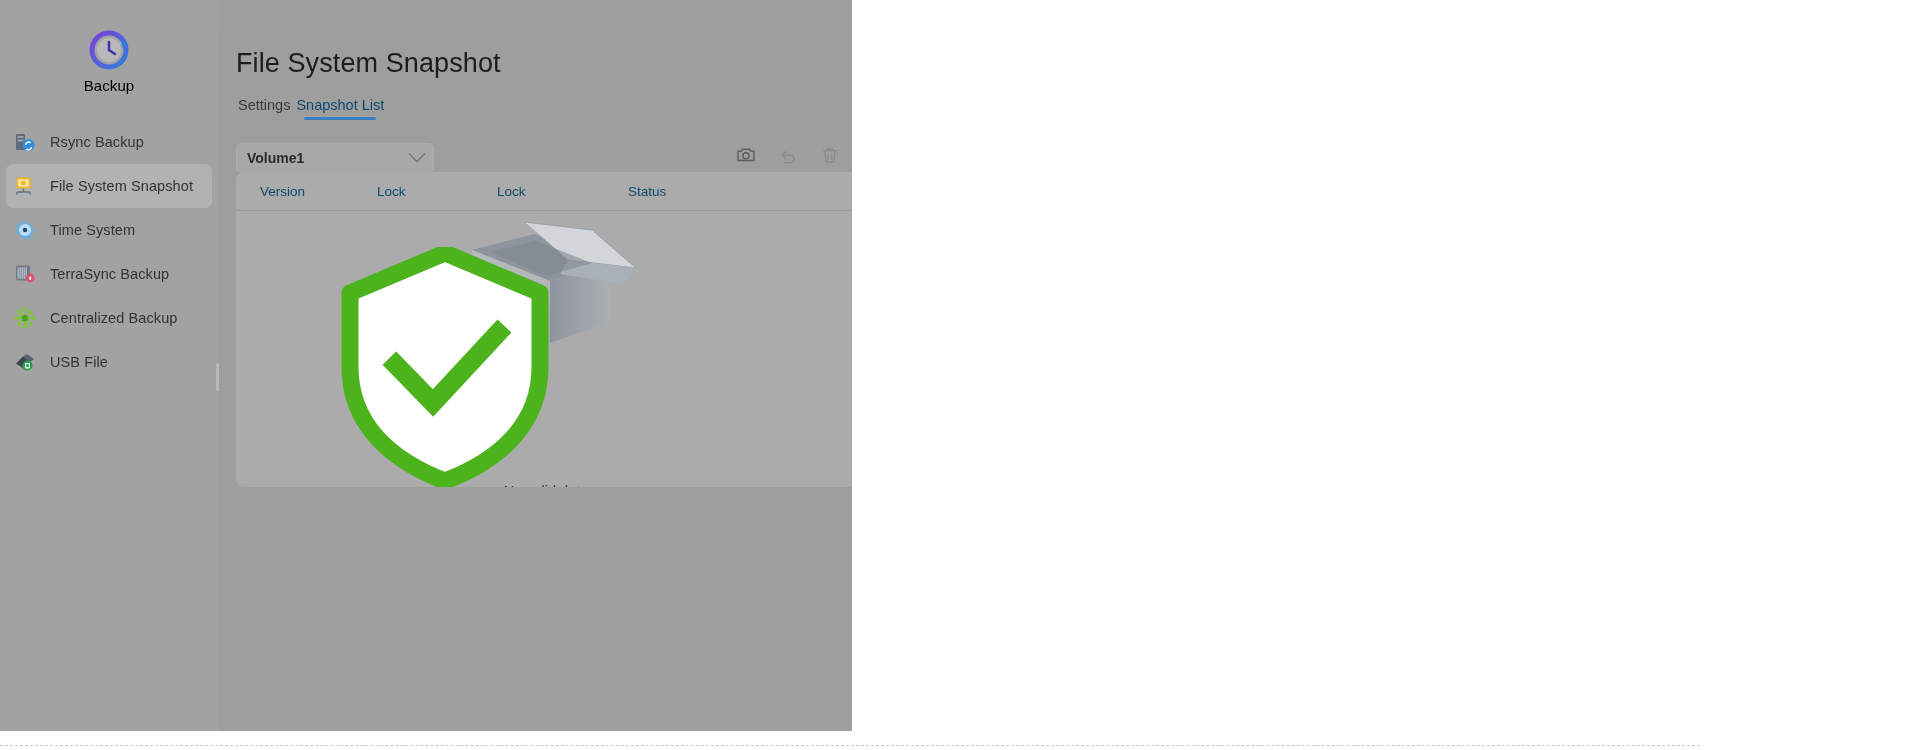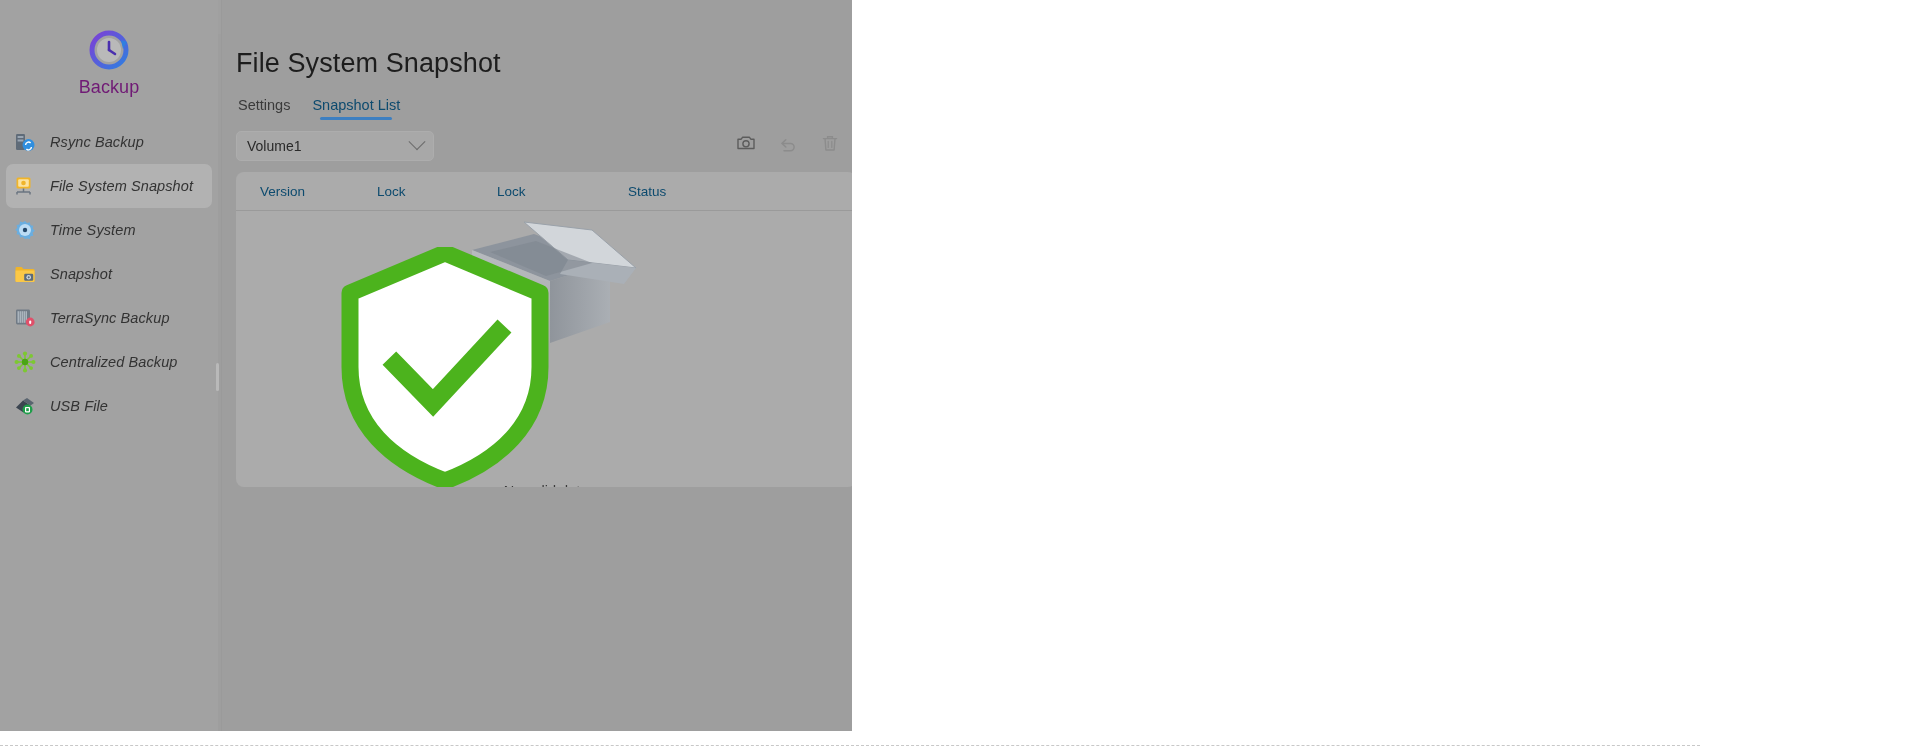--- a/index.html
+++ b/index.html
@@ -60,41 +60,40 @@
     text-align: center;
   }
   #brand-icon {
     width: 44px;
     height: 44px;
     margin: 0 auto;
     display: block;
   }
   #brand-label {
     margin-top: 5px;
-    font-size: 18px;
-    color: #701a75;
+    font-size: 15px;
+    color: #000000;
     letter-spacing: .1px;
   }
 
   #nav-list {
     position: absolute;
     left: 0;
     top: 120px;
     width: 218px;
   }
   .nav-item {
     position: relative;
     height: 44px;
     display: flex;
     align-items: center;
     margin: 0 6px 0 6px;
     padding-left: 8px;
     border-radius: 7px;
     cursor: pointer;
-    font-style: italic;
   }
   .nav-item.active {
     background: #b2b2b2;
   }
   .nav-icon {
     width: 22px;
     height: 22px;
     flex: 0 0 22px;
     margin-right: 14px;
     position: relative;
@@ -142,21 +141,21 @@
     color: #1d1d1d;
     letter-spacing: .1px;
   }
 
   #tabs {
     position: absolute;
     left: 16px;
     top: 97px;
     display: flex;
     align-items: flex-end;
-    gap: 22px;
+    gap: 6px;
   }
   .tab {
     position: relative;
     font-size: 14.5px;
     color: #3a3a3a;
     padding-bottom: 7px;
     cursor: pointer;
     white-space: nowrap;
   }
   .tab.active {
@@ -170,23 +169,24 @@
     bottom: 0;
     height: 3px;
     background: #3d7fc1;
     border-radius: 2px;
   }
 
   
   #toolbar-row {
     position: absolute;
     left: 14px;
-    top: 131px;
+    top: 143px;
     width: 604px;
     height: 34px;
+    font-weight: bold;
   }
   #volume-select {
     position: absolute;
     left: 0;
     top: 0;
     width: 198px;
     height: 30px;
     background: #a8a8a8;
     border: 1px solid #adadad;
     border-radius: 5px;
@@ -364,32 +364,20 @@
           <svg viewBox="0 0 22 22" width="22" height="22">
             <path d="M11 1.5l2.2 2.2 3-.7.6 3 3 .6-.7 3 2.2 2.2-2.2 2.2.7 3-3 .6-.6 3-3-.7L11 20.5 8.8 18.3l-3 .7-.6-3-3-.6.7-3L0.7 11l2.2-2.2-.7-3 3-.6.6-3 3 .7z" transform="translate(0.5,0.5) scale(0.95)" fill="#6aaee0"></path>
             <circle cx="11" cy="11" r="6" fill="#bcdcf4"></circle>
             <circle cx="11" cy="11" r="2.2" fill="#24486b"></circle>
           </svg>
         </span>
         <span class="nav-label">Time System</span>
       </div>
 
 
-      <div class="nav-item">
-        <span class="nav-icon">
-          <svg viewBox="0 0 22 22" width="22" height="22">
-            <path d="M1.5 5.2a1.2 1.2 0 0 1 1.2-1.2h5l1.8 2h9.8a1.2 1.2 0 0 1 1.2 1.2v10.6a1.2 1.2 0 0 1-1.2 1.2H2.7a1.2 1.2 0 0 1-1.2-1.2z" fill="#f0b429"></path>
-            <path d="M1.5 7.6h19v10.2a1.2 1.2 0 0 1-1.2 1.2H2.7a1.2 1.2 0 0 1-1.2-1.2z" fill="#fbc847"></path>
-            <rect x="10.2" y="10.8" width="9" height="7" rx="1.2" fill="#5d6b7a"></rect>
-            <circle cx="14.7" cy="14.3" r="2.3" fill="#cfd8e0"></circle>
-            <circle cx="14.7" cy="14.3" r="1.1" fill="#5d6b7a"></circle>
-          </svg>
-        </span>
-        <span class="nav-label">Snapshot</span>
-      </div>
 
 
       <div class="nav-item">
         <span class="nav-icon">
           <svg viewBox="0 0 22 22" width="22" height="22">
             <rect x="2" y="2.5" width="14" height="15" rx="1.4" fill="#707a85"></rect>
             <g fill="#b9c2cb">
               <rect x="3.6" y="4.2" width="1.2" height="11.6"></rect>
               <rect x="5.6" y="4.2" width="1.2" height="11.6"></rect>
               <rect x="7.6" y="4.2" width="1.2" height="11.6"></rect>

